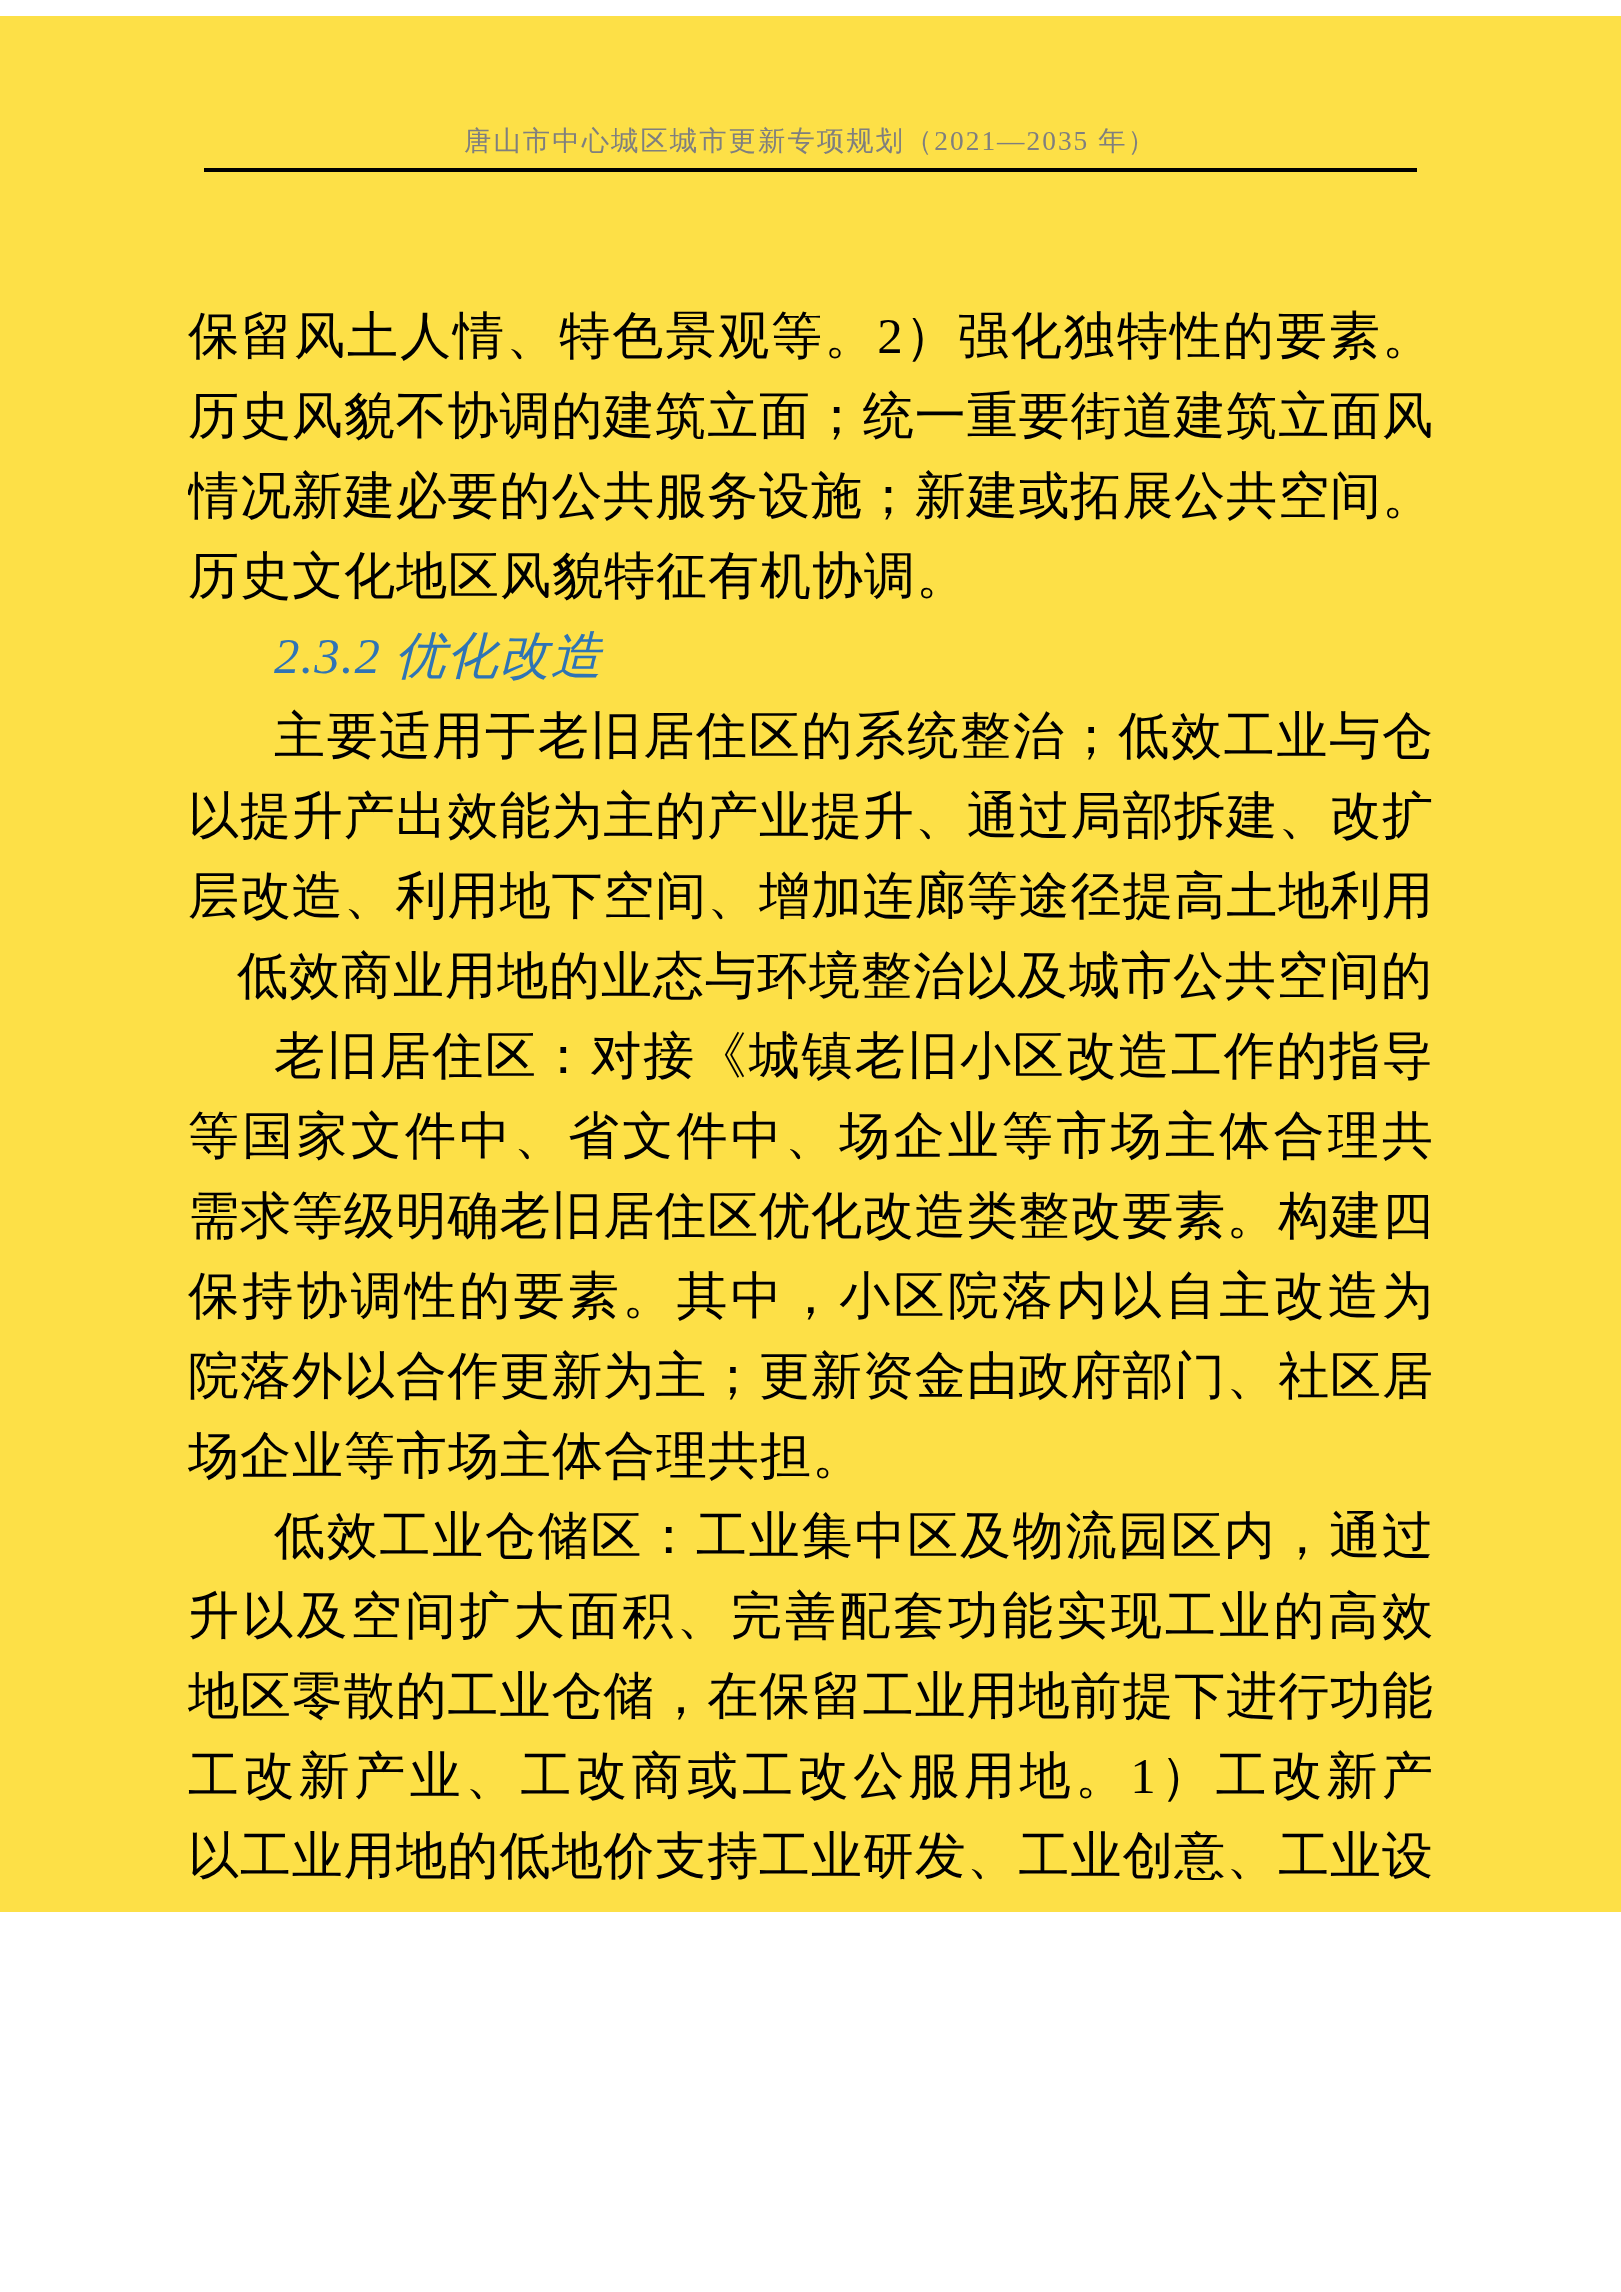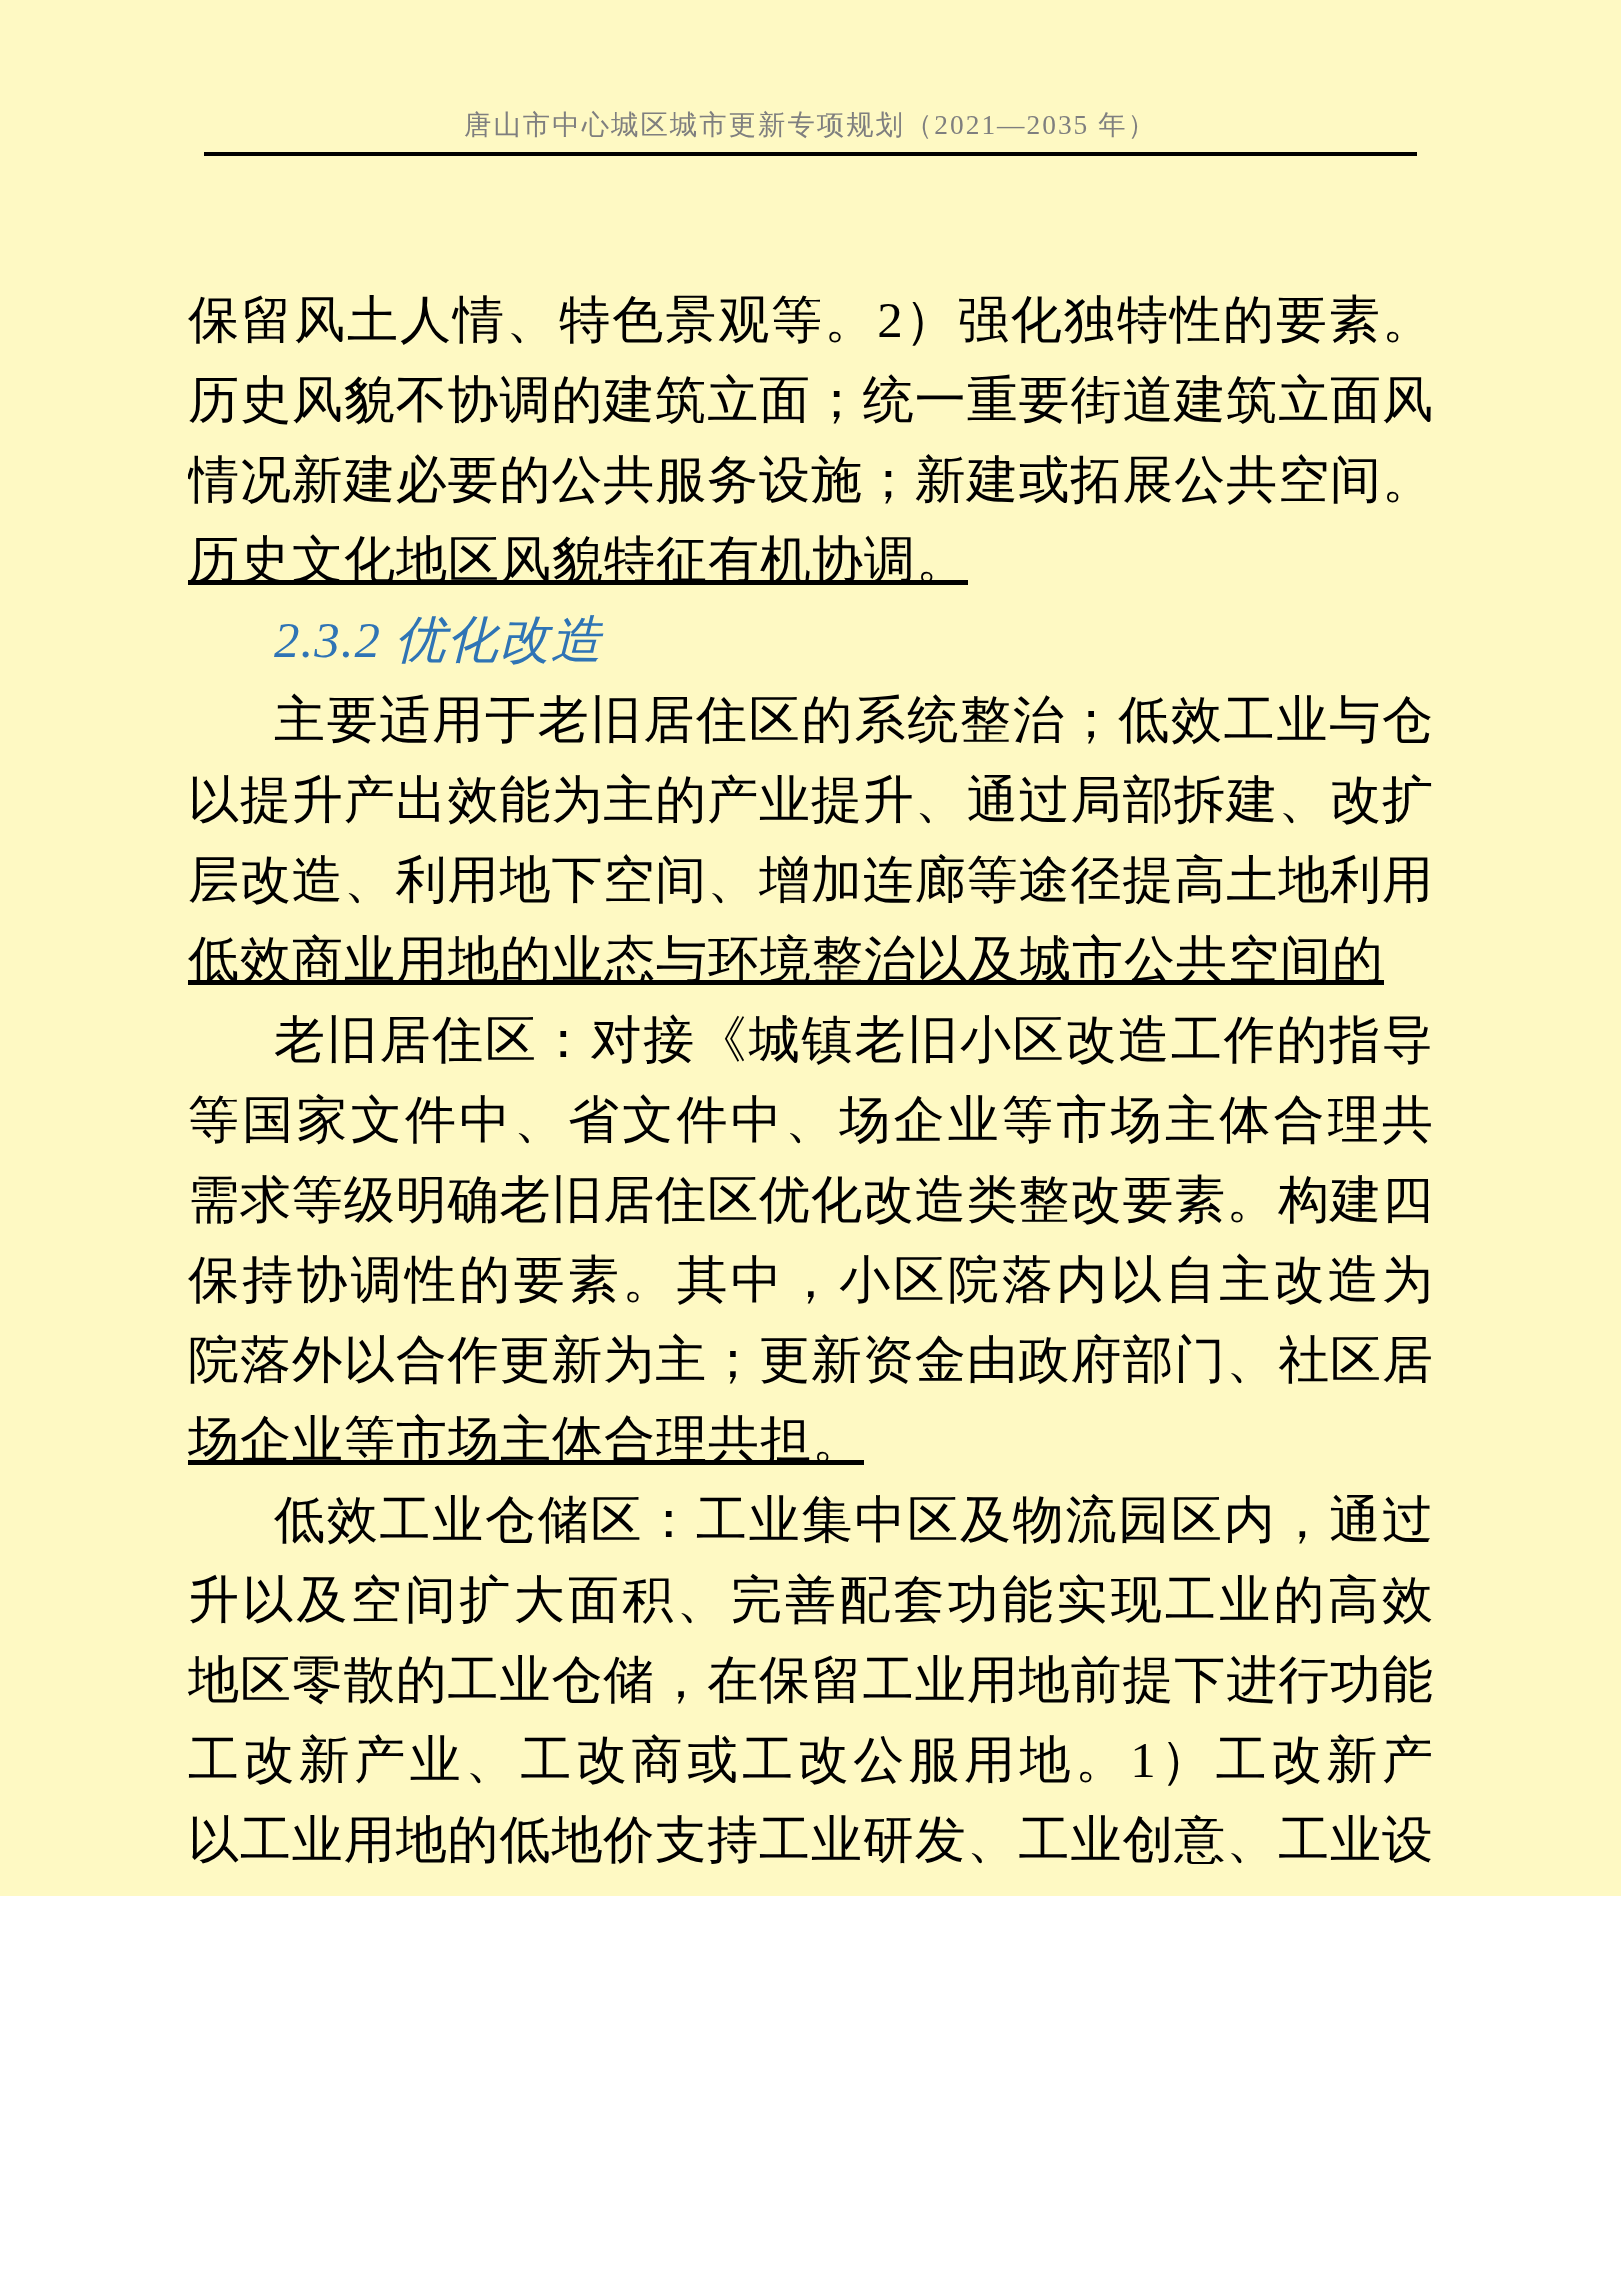--- a/index.html
+++ b/index.html
@@ -4,22 +4,22 @@
 <style>
   html, body {
     margin: 0;
     padding: 0;
     background: #ffffff;
   }
   .page {
     position: relative;
     width: 1621px;
     height: 1896px;
-    margin: 0 auto;
-    background: #fef9c3;
+    margin: 16px auto;
+    background: #fde047;
     font-family: "Liberation Serif", "DejaVu Serif", serif;
     color: #000000;
     overflow: hidden;
   }
   .header {
     padding-top: 106px;
   }
   .header-title {
     text-align: center;
     font-size: 27.4px;
@@ -41,24 +41,23 @@
     line-height: 80px;
     font-size: 51px;
     text-align: justify;
     text-align-last: justify;
     overflow: hidden;
   }
   .line.indent {
     padding-left: 86px;
   }
   .line.last {
-    text-align: left;
+    text-align: right;
     text-align-last: left;
     letter-spacing: 1px;
-    text-decoration: underline;
   }
   .line.heading {
     color: var(--heading-blue, #2F74B5);
     padding-left: 86px;
     text-align: left;
     text-align-last: left;
     letter-spacing: 1px;
     font-style: italic;
   }
   .footer {

